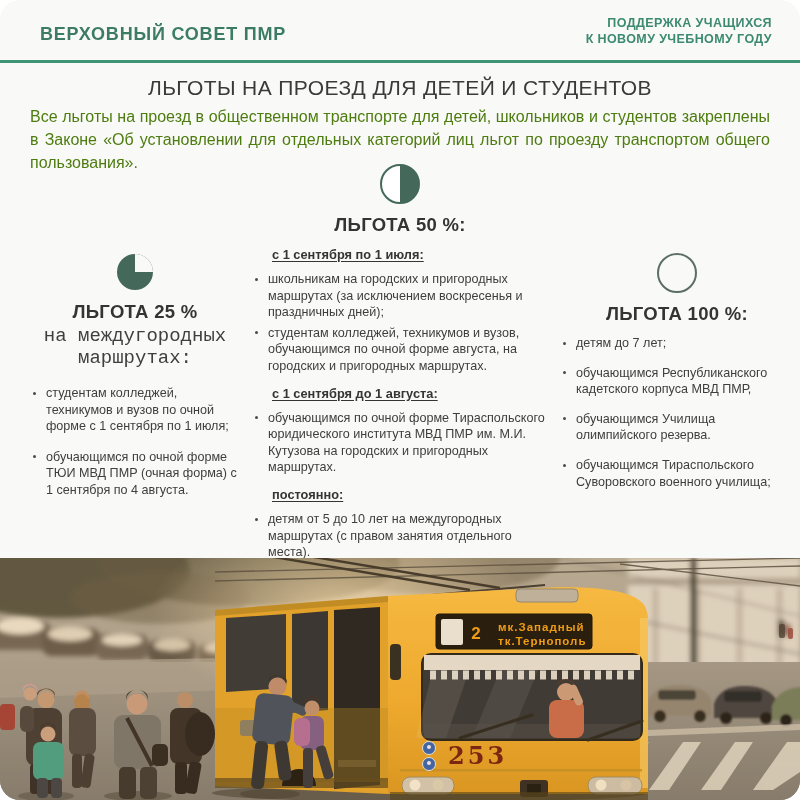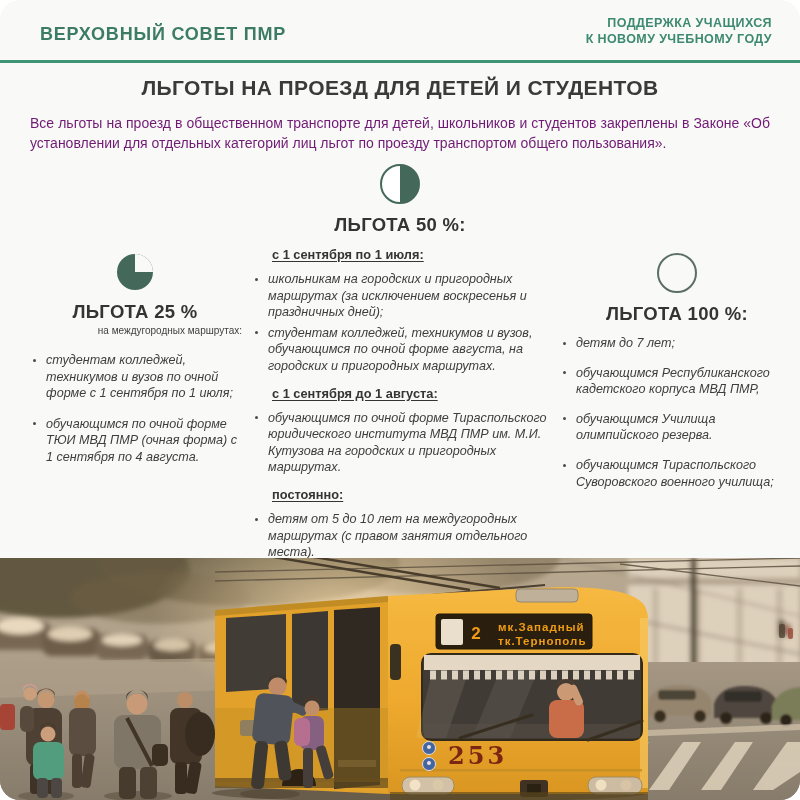--- a/index.html
+++ b/index.html
@@ -13,42 +13,42 @@
     letter-spacing:.8px;color:#3c7c66;
   }
   .hdr-tag{
     position:absolute;right:28px;top:15px;text-align:right;font-size:12.5px;
     font-weight:700;line-height:1.3;letter-spacing:.4px;color:#3d8a72;
   }
   .hdr-line{position:absolute;left:0;top:60px;width:800px;height:3px;background:#3f9377;}
   
   .title{
     position:absolute;left:0;top:76px;width:800px;text-align:center;
-    font-size:21px;font-weight:700;letter-spacing:.4px;color:#3a3a3a;
+    font-size:21px;font-weight:400;letter-spacing:.4px;color:#3a3a3a;
   }
   .intro{
-    position:absolute;left:30px;top:113px;width:740px;font-size:14px;
-    line-height:1.43;color:#701a75;text-align:justify;
+    position:absolute;left:30px;top:106px;width:740px;font-size:16px;
+    line-height:1.43;color:#4d7c0f;text-align:justify;
   }
   
   .col{position:absolute;color:#434343;}
   .col-left{left:28px;top:252px;width:214px;}
   .col-mid{left:250px;top:163px;width:300px;}
   .col-right{left:558px;top:252px;width:238px;}
   .icon-wrap{text-align:center;margin-bottom:5px;}
   .col-h{
     text-align:center;font-size:18.5px;font-weight:700;color:#343434;
     letter-spacing:.3px;margin:0 0 2px 0;
   }
-  .col-sub{text-align:right;font-size:10px;color:#3f3f3f;margin:0 0 16px 0;}
+  .col-sub{text-align:center;font-size:19px;color:#3f3f3f;margin:0 0 16px 0;font-family:Liberation Mono, monospace;}
   .sec-label{
     font-size:12.8px;font-weight:700;color:#353535;margin:11px 0 9px 22px;
     text-decoration:underline;text-underline-offset:2px;
   }
-  ul.bullets{list-style:none;margin:8px 0 0 0;padding:0;font-style:italic;}
+  ul.bullets{list-style:none;margin:8px 0 0 0;padding:0;}
   ul.bullets li{
     position:relative;padding-left:18px;font-size:12.6px;line-height:1.32;
     margin-bottom:4px;color:#3e3e3e;
   }
   ul.bullets li::before{
     content:"";position:absolute;left:5px;top:.52em;width:3px;height:3px;
     border-radius:50%;background:#4a4a4a;
   }
   .col-left ul.bullets li{margin-bottom:14px;margin-top:8px;}
   .col-right ul.bullets{margin-top:10px;}

